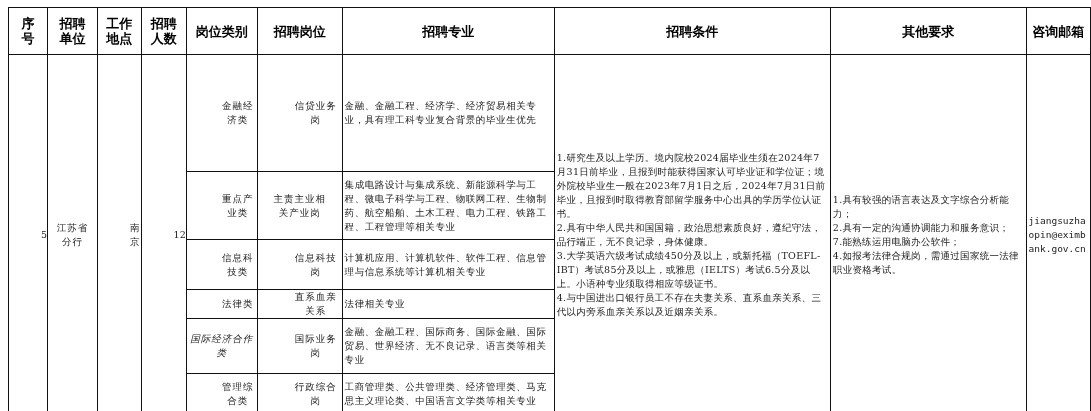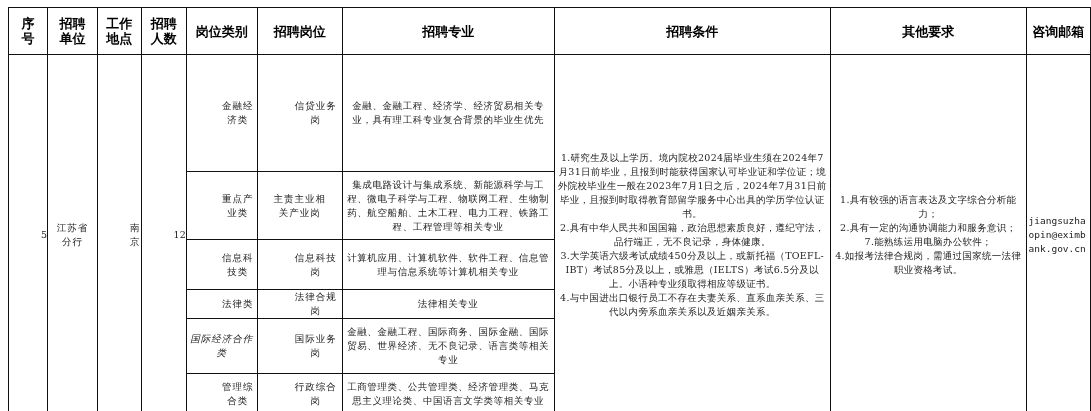--- a/index.html
+++ b/index.html
@@ -2,21 +2,21 @@
 <html><head>
 <meta charset="utf-8">
 <style>
   html, body { margin: 0; padding: 0; background: #ffffff; }
   body { width: 1091px; height: 411px; overflow: hidden; position: relative; font-family: "DejaVu Serif", "Liberation Serif", serif; color: #222; }
   .tbl { position: absolute; left: 8px; top: 7px; border-collapse: collapse; table-layout: fixed; }
   .tbl td, .tbl th { border: 1.5px solid #111; padding: 0; vertical-align: middle; }
   .tbl th { font-family: "DejaVu Sans", "Liberation Sans", sans-serif; font-weight: bold; font-size: 13px; line-height: 15px; text-align: center; color: #000; height: 46px; }
   .tbl td { font-size: 9.5px; line-height: 14px; padding-left: 32px; }
   .c { text-align: center; }
-  .l { text-align: center; padding-left: 2px !important; padding-right: 2px !important; }
+  .l { text-align: left; padding-left: 2px !important; padding-right: 2px !important; }
   .cat { letter-spacing: 1px; }
   .major { letter-spacing: 0.6px; }
   .cond { letter-spacing: 0.3px; font-size: 9.3px; line-height: 13.8px; }
   .other { letter-spacing: 0.3px; font-size: 9.3px; line-height: 14px; margin-left: 8px; }
   .mail { font-family: "DejaVu Sans Mono", "Liberation Mono", monospace; font-size: 9.3px; line-height: 14px; word-break: break-all; padding-left: 2px !important; margin-left: 22px; }
   .nl { display: block; }
 </style>
 </head>
 <body>
 
@@ -86,21 +86,21 @@
     <td class="c cat" style="padding:0 12px;">主责主业相关产业岗</td>
     <td class="l major">集成电路设计与集成系统、新能源科学与工程、微电子科学与工程、物联网工程、生物制药、航空船舶、土木工程、电力工程、铁路工程、工程管理等相关专业</td>
   </tr>
   <tr style="height:50px">
     <td class="c cat">信息科技类</td>
     <td class="c cat">信息科技岗</td>
     <td class="l major">计算机应用、计算机软件、软件工程、信息管理与信息系统等计算机相关专业</td>
   </tr>
   <tr style="height:22px">
     <td class="c cat">法律类</td>
-    <td class="c cat">法律合规岗</td>
+    <td class="c cat">直系血亲关系</td>
     <td class="l major">法律相关专业</td>
   </tr>
   <tr style="height:55px">
     <td class="c cat" style="padding:0 3px;font-style:italic;">国际经济合作类</td>
     <td class="c cat">国际业务岗</td>
     <td class="l major">金融、金融工程、国际商务、国际金融、国际贸易、世界经济、无不良记录、语言类等相关专业</td>
   </tr>
   <tr style="height:41px">
     <td class="c cat">管理综合类</td>
     <td class="c cat">行政综合岗</td>

